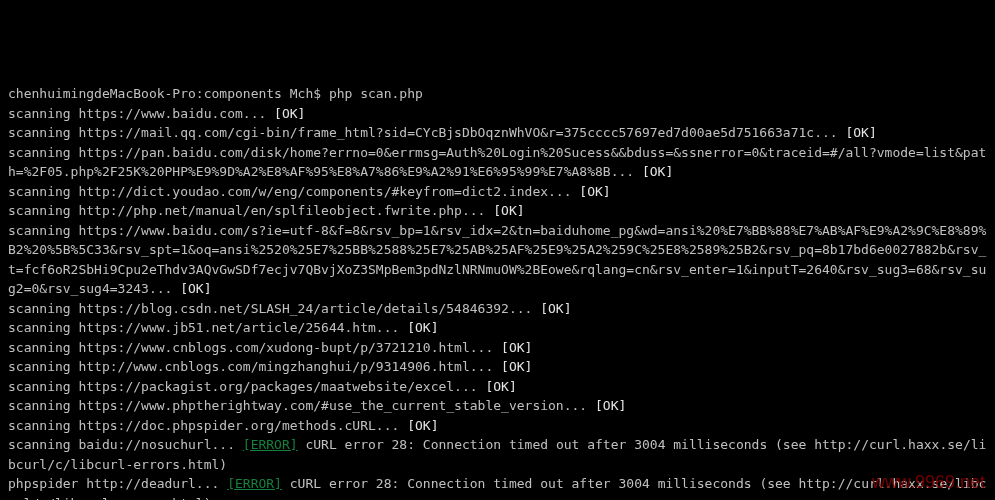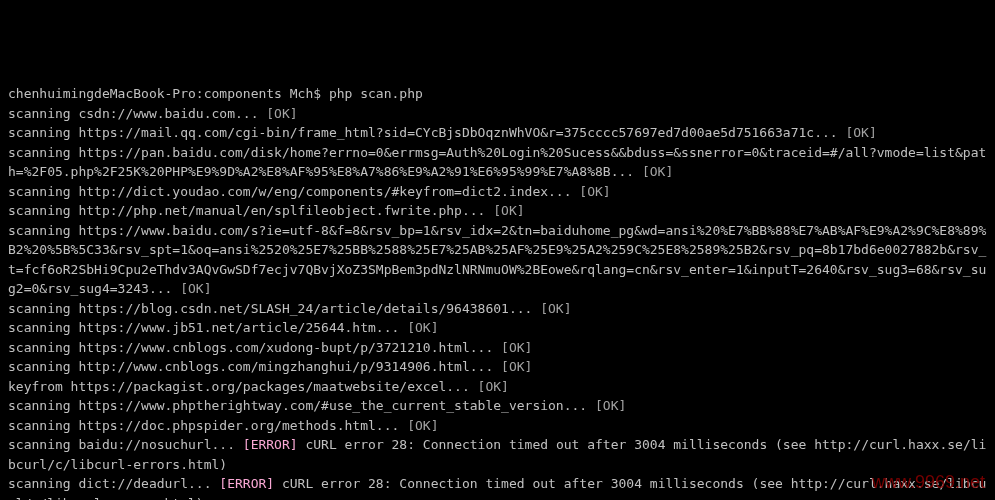--- a/index.html
+++ b/index.html
@@ -18,57 +18,58 @@
       word-break: break-all;
       width: 995px;
       height: 500px;
       overflow: hidden;
     }
     .terminal {
       white-space: pre-wrap;
       word-break: break-all;
     }
     .ok {
-      color: #a3a3a3;
+      color: #e5e5e5;
       text-align: center;
     }
     .error {
-      color: #f9a8d4;
+      color: #15803d;
+      text-decoration: underline;
     }
     .watermark {
       position: fixed;
       bottom: 4px;
       right: 10px;
       color: #8b0000;
       font-size: 18px;
       font-family: Liberation Sans, sans-serif;
       opacity: 0.85;
       pointer-events: none;
       margin-left: 19px;
     }
   </style>
 </head>
 <body>
 
 
 
 <div class="terminal" id="term"><span>chenhuimingdeMacBook-Pro:components Mch$ php scan.php</span>
-<span>scanning csdn://www.baidu.com... </span><span class="ok">[OK]</span>
+<span>scanning https://www.baidu.com... </span><span class="ok">[OK]</span>
 <span>scanning https://mail.qq.com/cgi-bin/frame_html?sid=CYcBjsDbOqznWhVO&amp;r=375cccc57697ed7d00ae5d751663a71c... </span><span class="ok">[OK]</span>
 <span>scanning https://pan.baidu.com/disk/home?errno=0&amp;errmsg=Auth%20Login%20Sucess&amp;&amp;bduss=&amp;ssnerror=0&amp;traceid=#/all?vmode=list&amp;path=%2F05.php%2F25K%20PHP%E9%9D%A2%E8%AF%95%E8%A7%86%E9%A2%91%E6%95%99%E7%A8%8B... </span><span class="ok">[OK]</span>
 <span>scanning http://dict.youdao.com/w/eng/components/#keyfrom=dict2.index... </span><span class="ok">[OK]</span>
 <span>scanning http://php.net/manual/en/splfileobject.fwrite.php... </span><span class="ok">[OK]</span>
 <span>scanning https://www.baidu.com/s?ie=utf-8&amp;f=8&amp;rsv_bp=1&amp;rsv_idx=2&amp;tn=baiduhome_pg&amp;wd=ansi%20%E7%BB%88%E7%AB%AF%E9%A2%9C%E8%89%B2%20%5B%5C33&amp;rsv_spt=1&amp;oq=ansi%2520%25E7%25BB%2588%25E7%25AB%25AF%25E9%25A2%259C%25E8%2589%25B2&amp;rsv_pq=8b17bd6e0027882b&amp;rsv_t=fcf6oR2SbHi9Cpu2eThdv3AQvGwSDf7ecjv7QBvjXoZ3SMpBem3pdNzlNRNmuOW%2BEowe&amp;rqlang=cn&amp;rsv_enter=1&amp;inputT=2640&amp;rsv_sug3=68&amp;rsv_sug2=0&amp;rsv_sug4=3243... </span><span class="ok">[OK]</span>
-<span>scanning https://blog.csdn.net/SLASH_24/article/details/96438601... </span><span class="ok">[OK]</span>
+<span>scanning https://blog.csdn.net/SLASH_24/article/details/54846392... </span><span class="ok">[OK]</span>
 <span>scanning https://www.jb51.net/article/25644.htm... </span><span class="ok">[OK]</span>
 <span>scanning https://www.cnblogs.com/xudong-bupt/p/3721210.html... </span><span class="ok">[OK]</span>
 <span>scanning http://www.cnblogs.com/mingzhanghui/p/9314906.html... </span><span class="ok">[OK]</span>
-<span>keyfrom https://packagist.org/packages/maatwebsite/excel... </span><span class="ok">[OK]</span>
+<span>scanning https://packagist.org/packages/maatwebsite/excel... </span><span class="ok">[OK]</span>
 <span>scanning https://www.phptherightway.com/#use_the_current_stable_version... </span><span class="ok">[OK]</span>
-<span>scanning https://doc.phpspider.org/methods.html... </span><span class="ok">[OK]</span>
+<span>scanning https://doc.phpspider.org/methods.cURL... </span><span class="ok">[OK]</span>
 <span>scanning baidu://nosuchurl... </span><span class="error">[ERROR]</span><span> cURL error 28: Connection timed out after 3004 milliseconds (see http://curl.haxx.se/libcurl/c/libcurl-errors.html)</span>
-<span>scanning dict://deadurl... </span><span class="error">[ERROR]</span><span> cURL error 28: Connection timed out after 3004 milliseconds (see http://curl.haxx.se/libcurl/c/libcurl-errors.html)</span>
+<span>phpspider http://deadurl... </span><span class="error">[ERROR]</span><span> cURL error 28: Connection timed out after 3004 milliseconds (see http://curl.haxx.se/libcurl/c/libcurl-errors.html)</span>
 </div>
 
 <div class="watermark">www.9969.net</div>
 
 
 
 
 </body></html>

